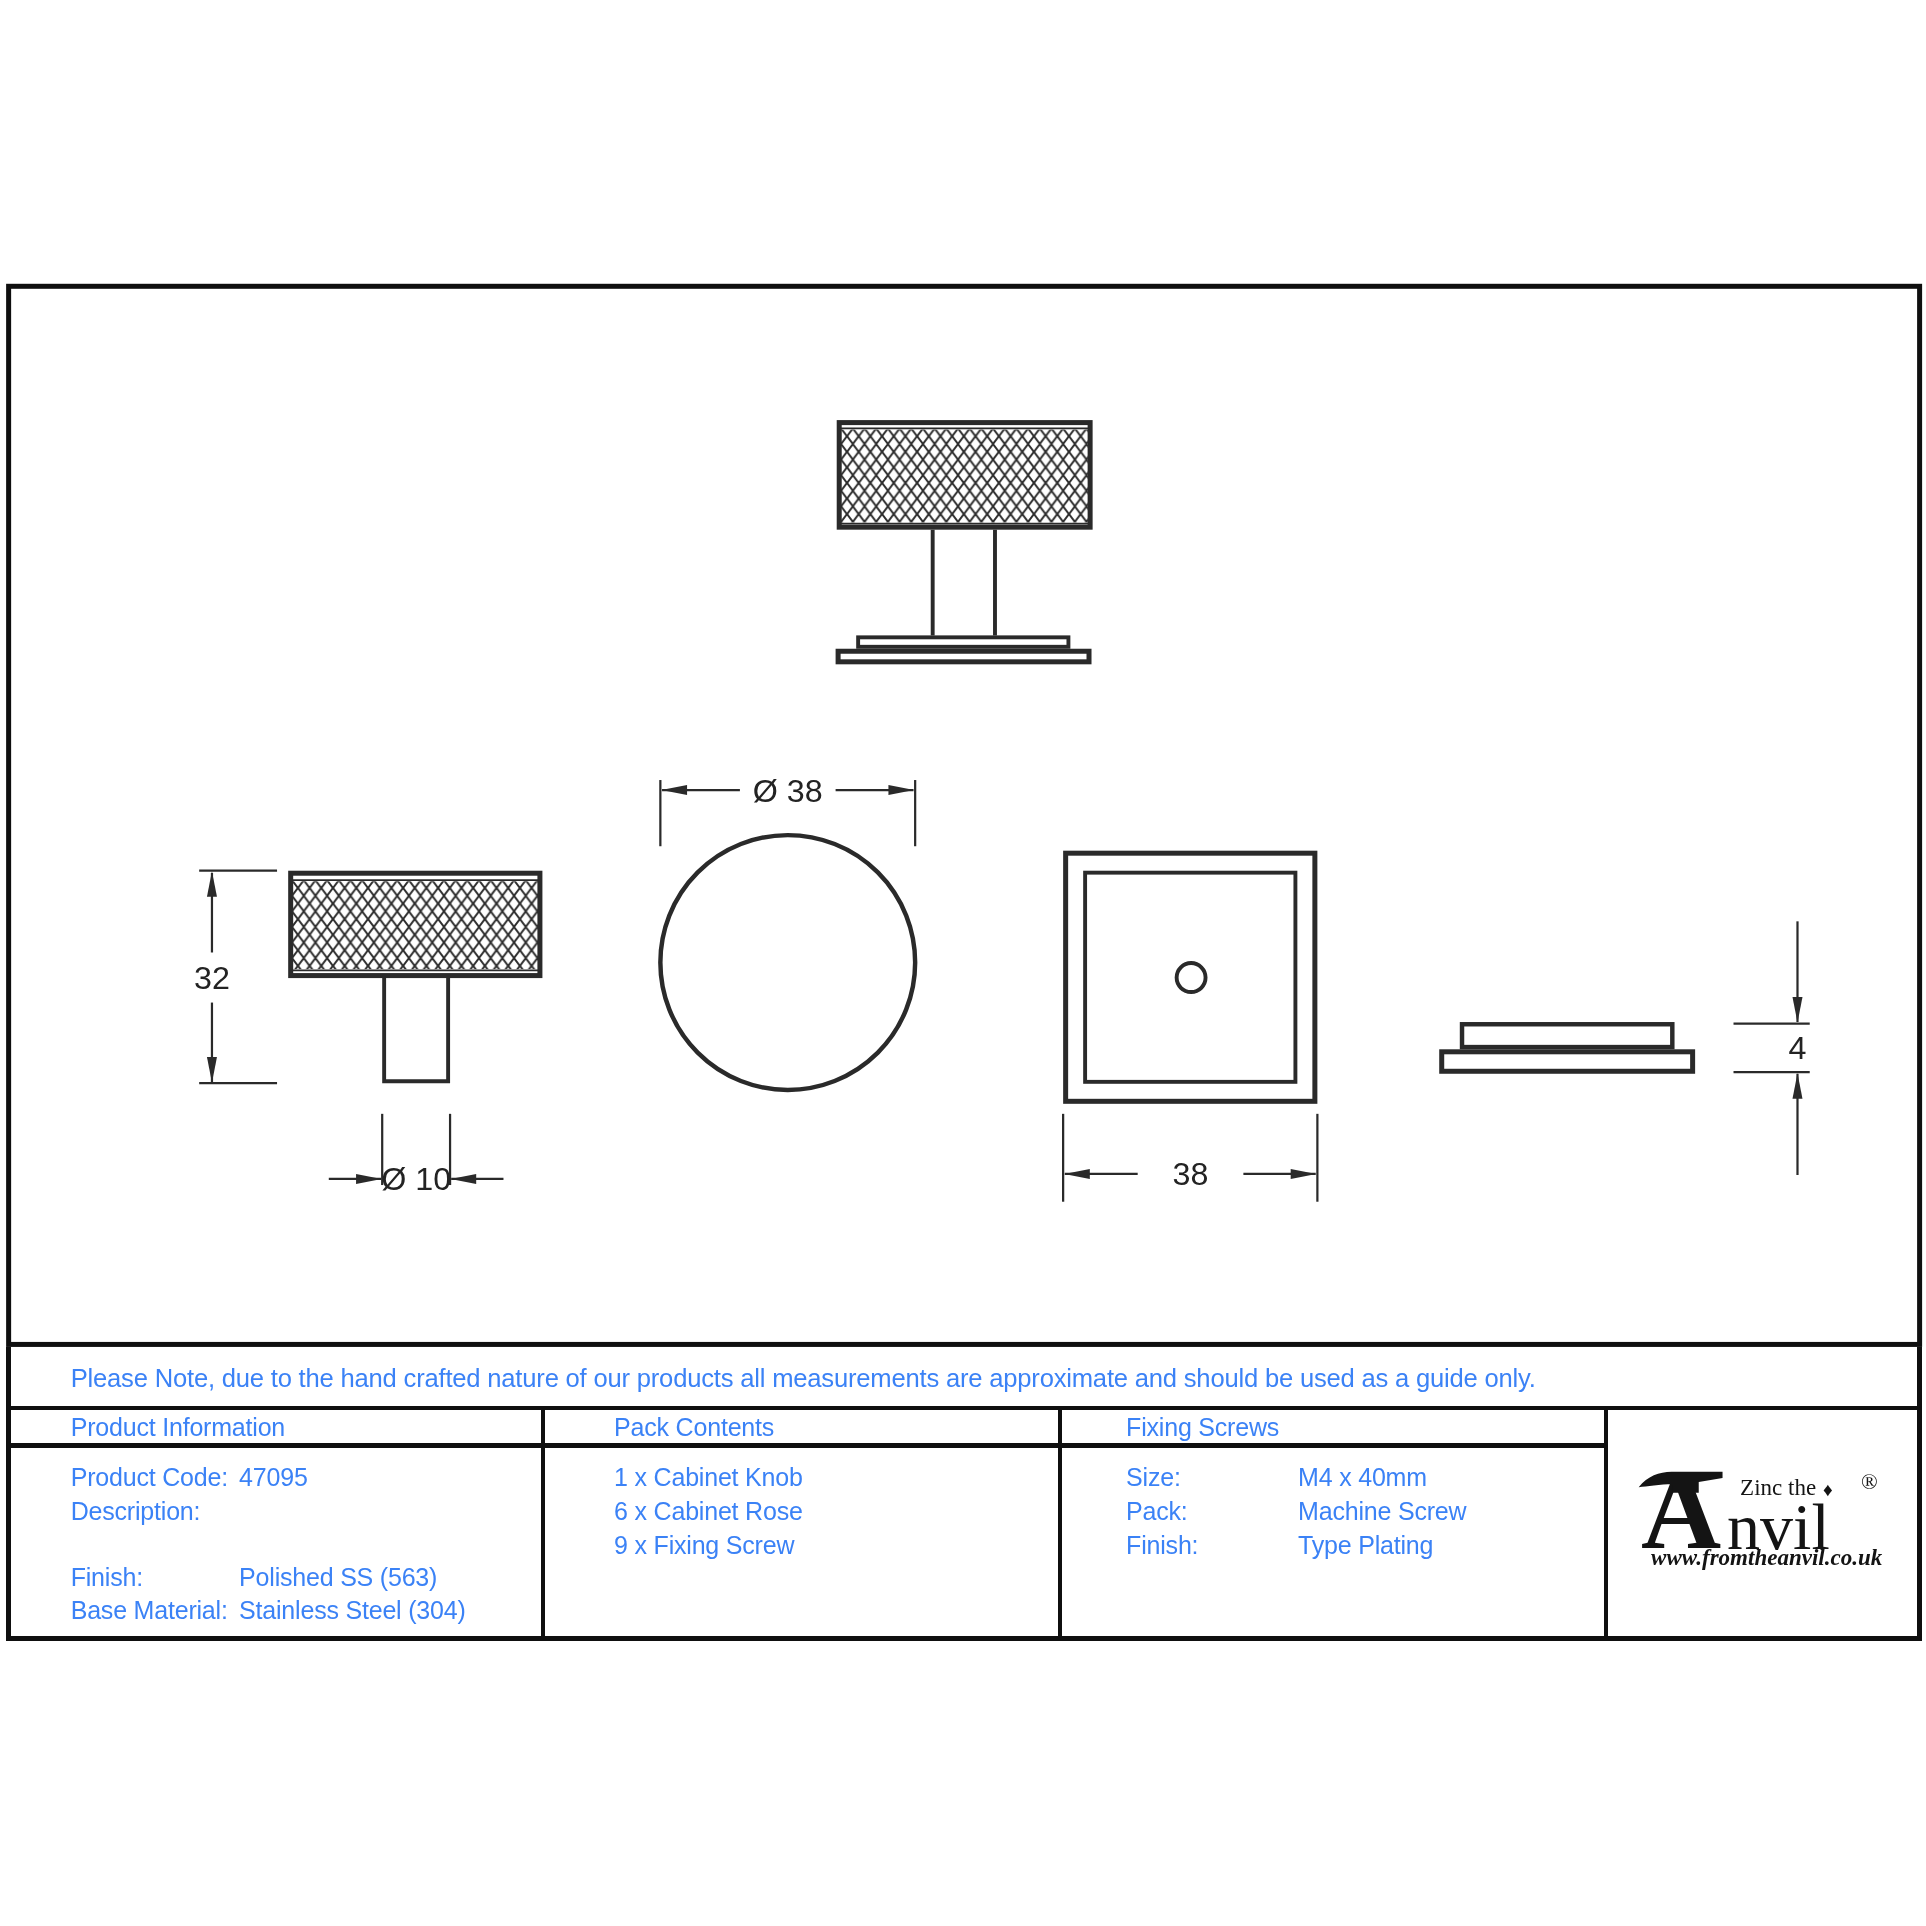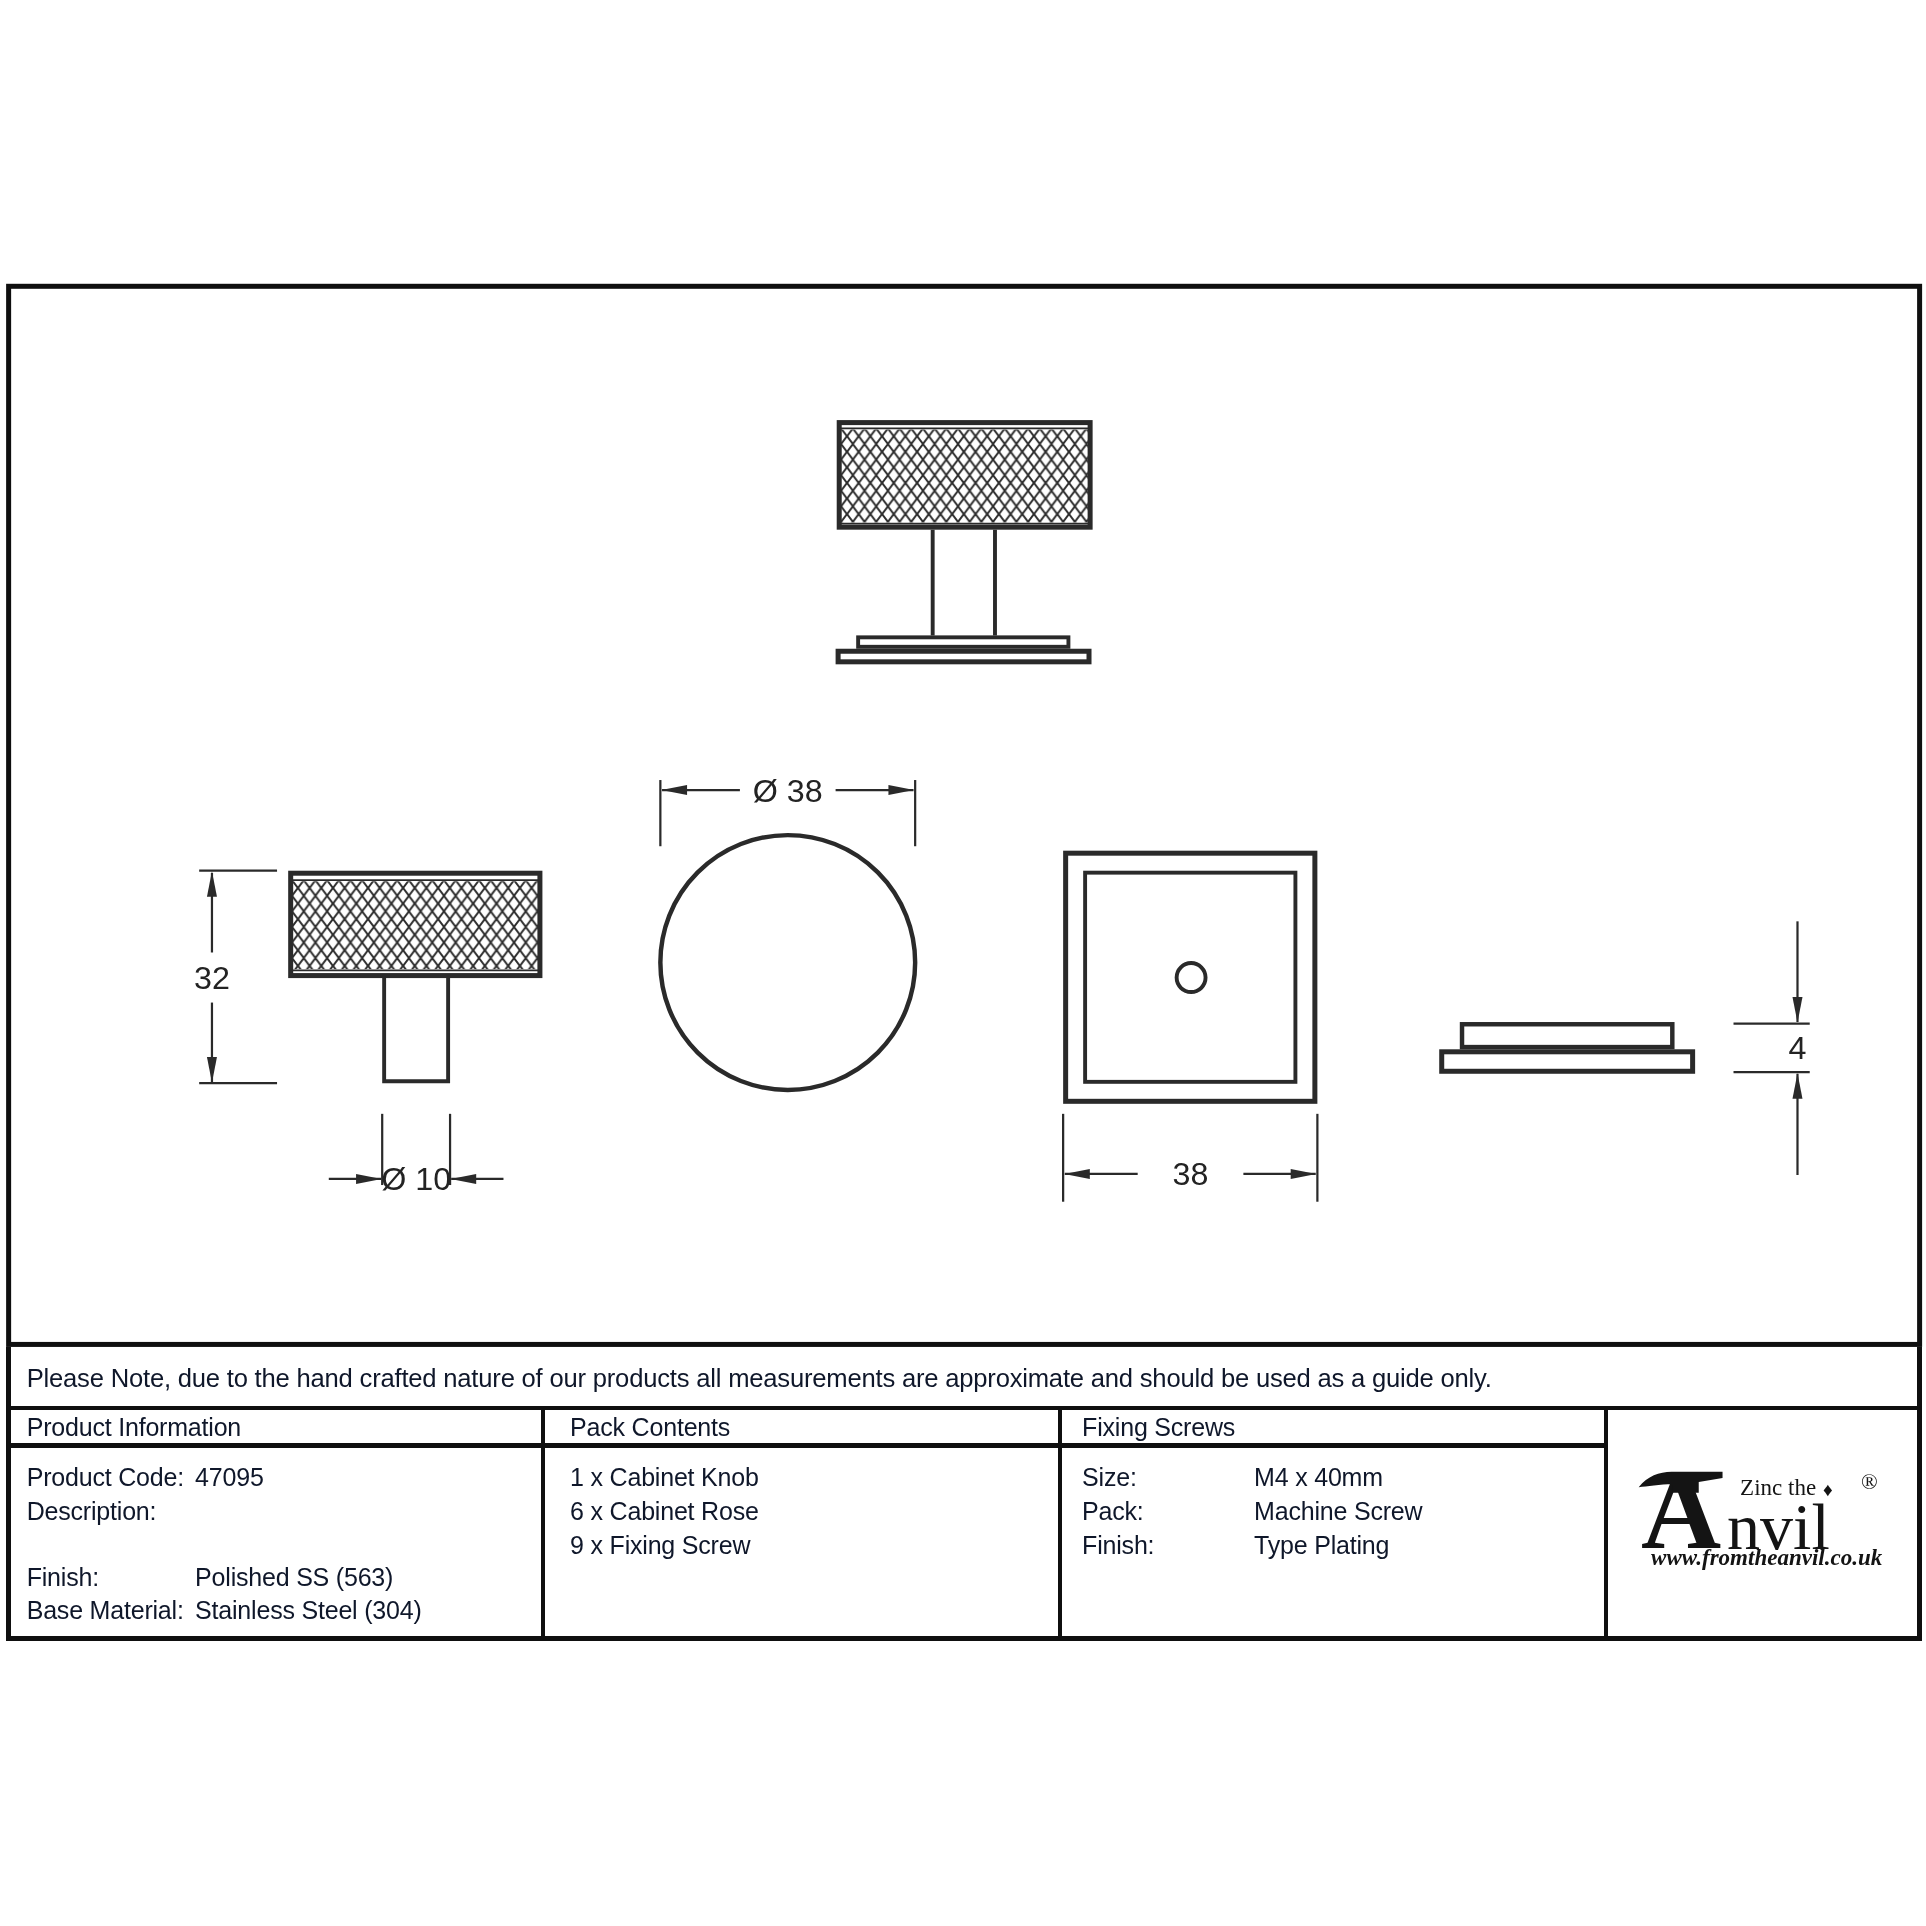--- a/index.html
+++ b/index.html
@@ -2,21 +2,21 @@
 <html style="font-size:9px"><head>
 <meta charset="utf-8">
 <style>
   html,body{margin:0;padding:0;background:#fff;}
   #page{position:relative;width:1926px;height:1926px;background:#ffffff;
         font-family:"Liberation Sans",sans-serif;color:#141414;overflow:hidden;}
   #drawing-svg{position:absolute;left:0;top:0;}
   .dim-text{font-family:"Liberation Sans",sans-serif;font-size:58px;fill:#232323;}
   #lower{position:absolute;left:6.1px;top:1347px;width:1916px;height:294px;}
   .bline{position:absolute;background:#0f0f0f;}
-  .txt{position:absolute;font-size:25px;line-height:29px;white-space:nowrap;color:#0f172a;letter-spacing:-0.2px;}
+  .txt{position:absolute;font-size:25px;line-height:29px;white-space:nowrap;color:#3b82f6;letter-spacing:-0.2px;margin-left:44px;}
   .wrap{white-space:normal;line-height:33px;}
   .note{font-size:25.6px;}
   .logo-A{position:absolute;font-family:"Liberation Serif",serif;font-weight:700;}
   .serif{font-family:"Liberation Serif",serif;}
   .script{font-family:"Liberation Serif",serif;font-style:italic;font-weight:700;}
 </style>
 </head>
 <body>
 
 <div id="page">

